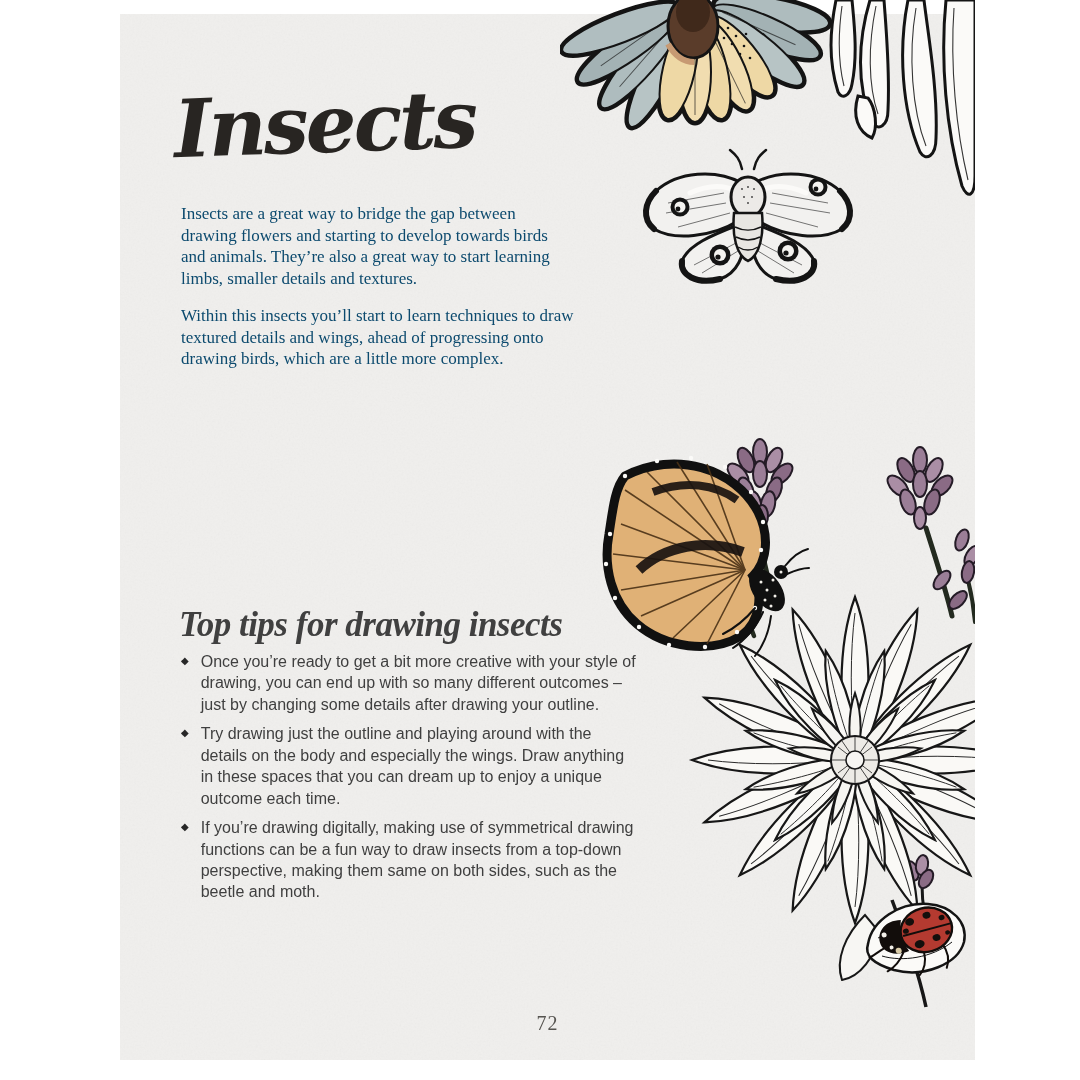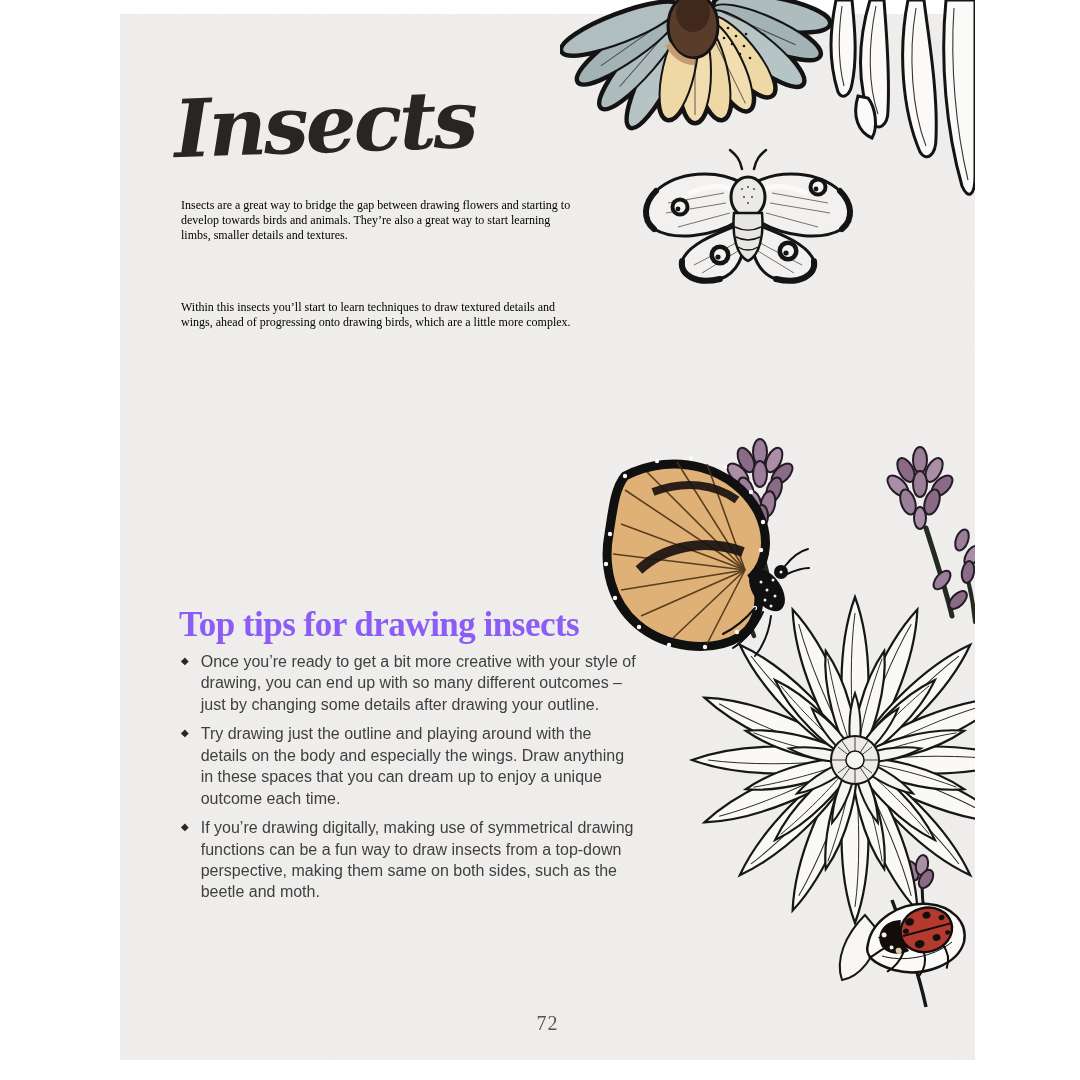--- a/index.html
+++ b/index.html
@@ -4,24 +4,24 @@
 <style>
   html,body{margin:0;padding:0;background:#ffffff;}
   .canvas{position:relative;width:1080px;height:1080px;overflow:hidden;background:#ffffff;
           font-family:"Liberation Serif", serif;}
   .paper{position:absolute;left:120px;top:14px;width:855px;height:1046px;background:#f0efed;}
   .paper svg{display:block;width:855px;height:1046px;}
   .abs{position:absolute;}
 
   .page-title{left:174px;top:84px;font-family:"DejaVu Serif", serif;font-style:italic;font-weight:700;
               font-size:80px;line-height:1;color:#282522;letter-spacing:-3px;transform:rotate(-2deg);}
-  .intro{left:181px;width:394px;font-size:12px;line-height:1.27;color:#000000;}
+  .intro{left:181px;width:394px;font-size:17px;line-height:1.27;color:#0c4a6e;}
   .intro.p1{top:186px;}
   .intro.p2{top:288px;}
-  .tips-heading{left:179px;top:607px;font-weight:700;font-size:35px;line-height:1;color:#8b5cf6;letter-spacing:-0.5px;}
+  .tips-heading{left:179px;top:607px;font-weight:700;font-size:35px;line-height:1;color:#404040;letter-spacing:-0.5px;font-style:italic;}
   .tips{left:181px;top:651px;width:458px;font-family:"Liberation Sans", sans-serif;
         font-size:16px;line-height:1.34;color:#3f3f3f;}
   .tip{display:flex;gap:12px;margin-bottom:8px;}
   .tip .bullet{flex:0 0 auto;font-size:10px;line-height:1;padding-top:5px;color:#272727;}
   .page-number{left:120px;top:1012px;width:855px;text-align:center;font-size:20px;color:#55534f;letter-spacing:1px;}
   svg.illus{position:absolute;display:block;}
 </style>
 </head>
 <body>
 

